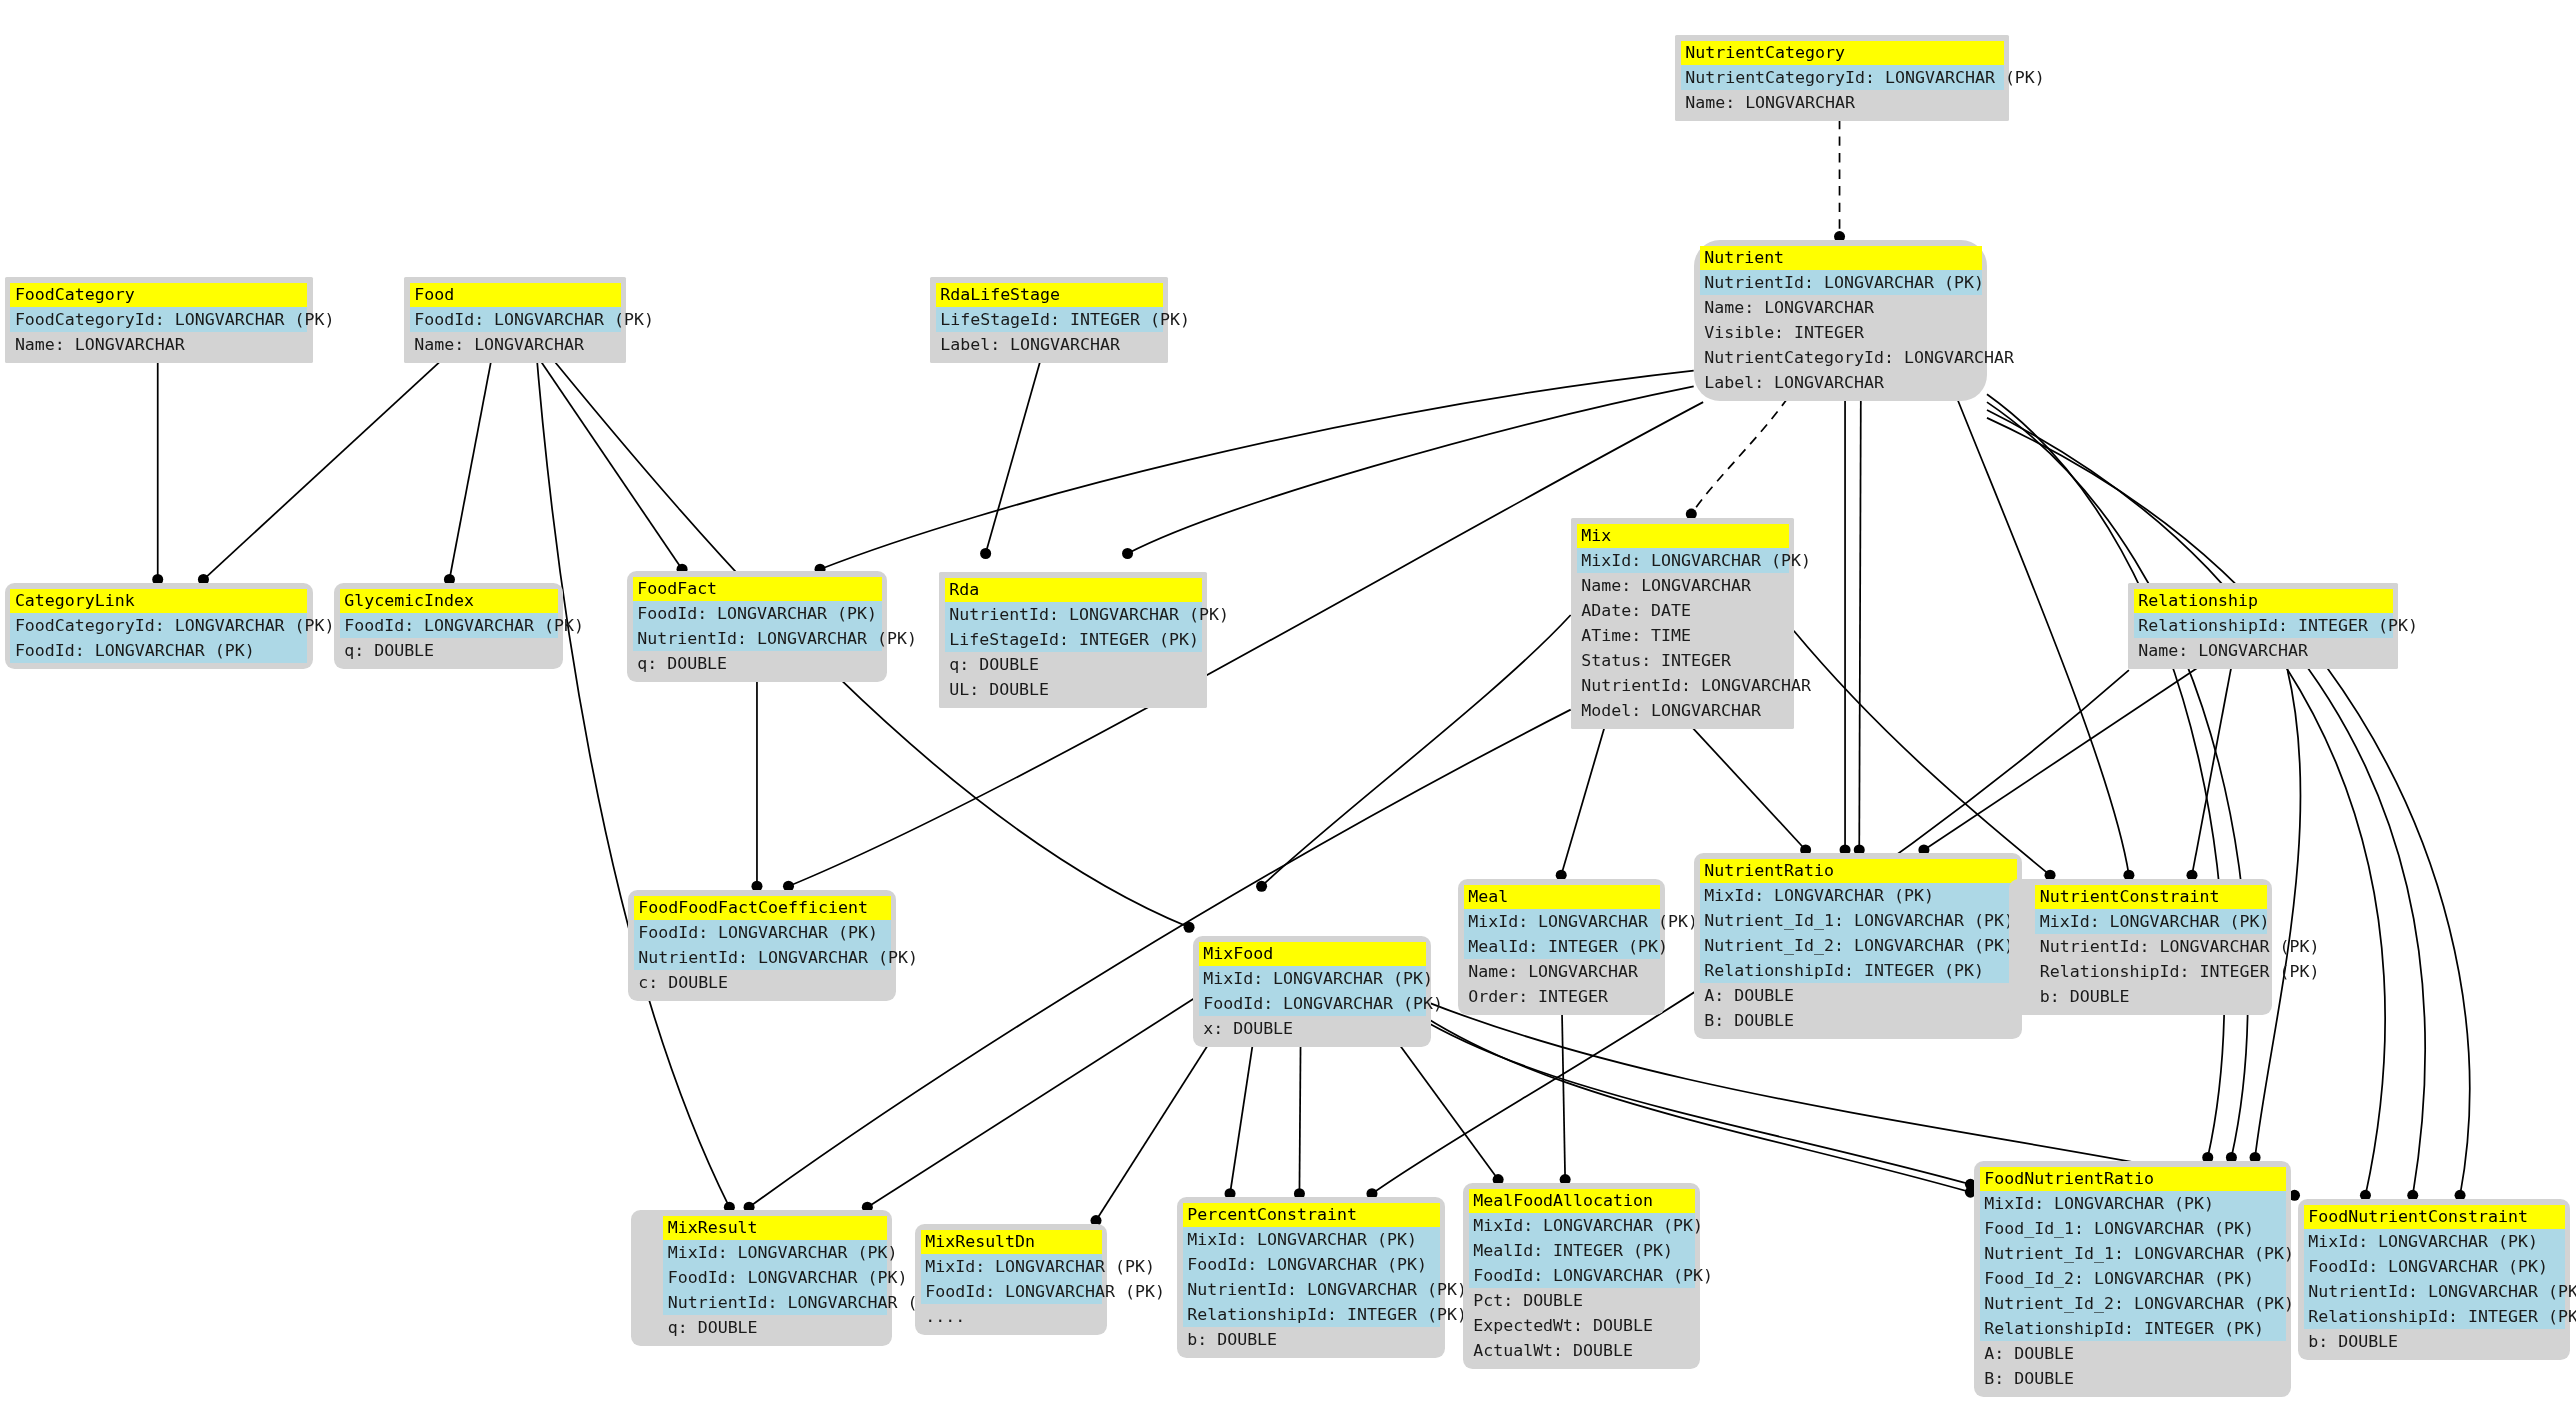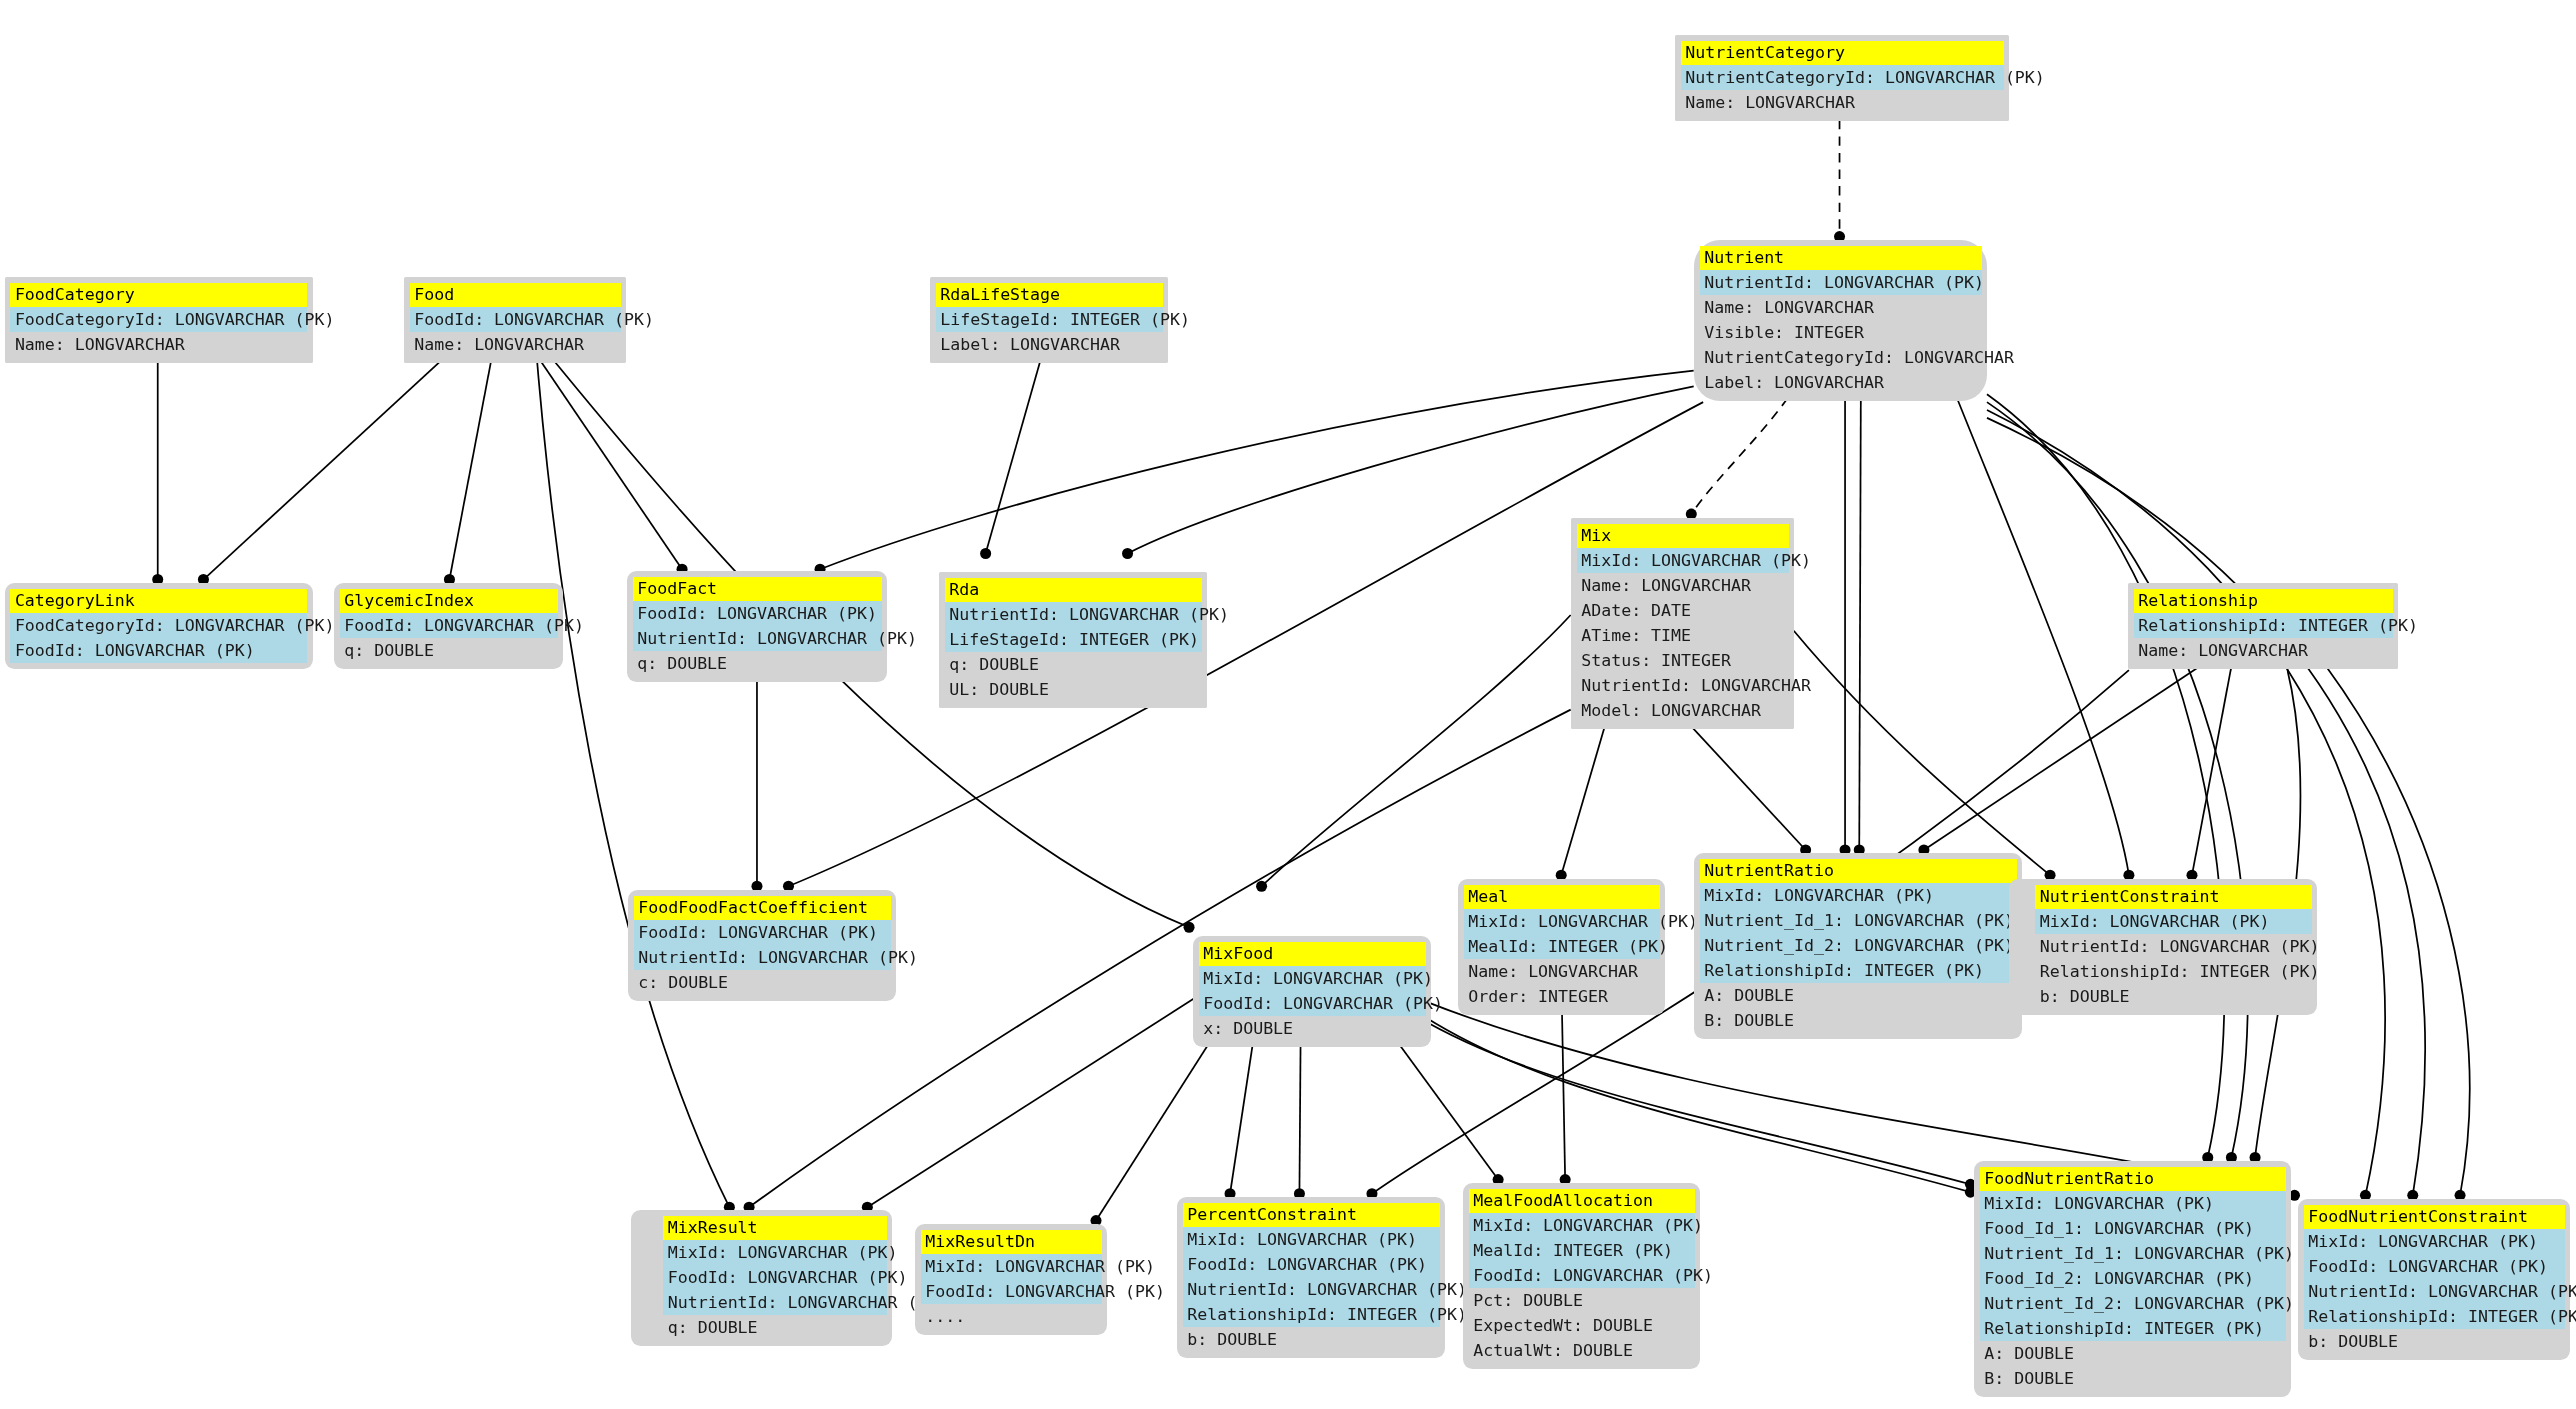--- a/index.html
+++ b/index.html
@@ -239,21 +239,21 @@
       </div>
       <div class="entity" style="left: 1694px; top: 853px; width: 328px;">
         <div class="entity-title">NutrientRatio</div>
         <div class="attr pk">MixId: LONGVARCHAR (PK)</div>
         <div class="attr pk">Nutrient_Id_1: LONGVARCHAR (PK)</div>
         <div class="attr pk">Nutrient_Id_2: LONGVARCHAR (PK)</div>
         <div class="attr pk">RelationshipId: INTEGER (PK)</div>
         <div class="attr">A: DOUBLE</div>
         <div class="attr">B: DOUBLE</div>
       </div>
-      <div class="entity" style="left: 2009px; top: 879px; width: 308px; padding-left: 26px;">
+      <div class="entity" style="left: 2009px; top: 879px; width: 263px; padding-left: 26px;">
         <div class="entity-title">NutrientConstraint</div>
         <div class="attr pk">MixId: LONGVARCHAR (PK)</div>
         <div class="attr">NutrientId: LONGVARCHAR (PK)</div>
         <div class="attr">RelationshipId: INTEGER (PK)</div>
         <div class="attr">b: DOUBLE</div>
       </div>
       <div class="entity" style="left: 631px; top: 1210px; width: 261px; padding-left: 32px;">
         <div class="entity-title">MixResult</div>
         <div class="attr pk">MixId: LONGVARCHAR (PK)</div>
         <div class="attr pk">FoodId: LONGVARCHAR (PK)</div>

